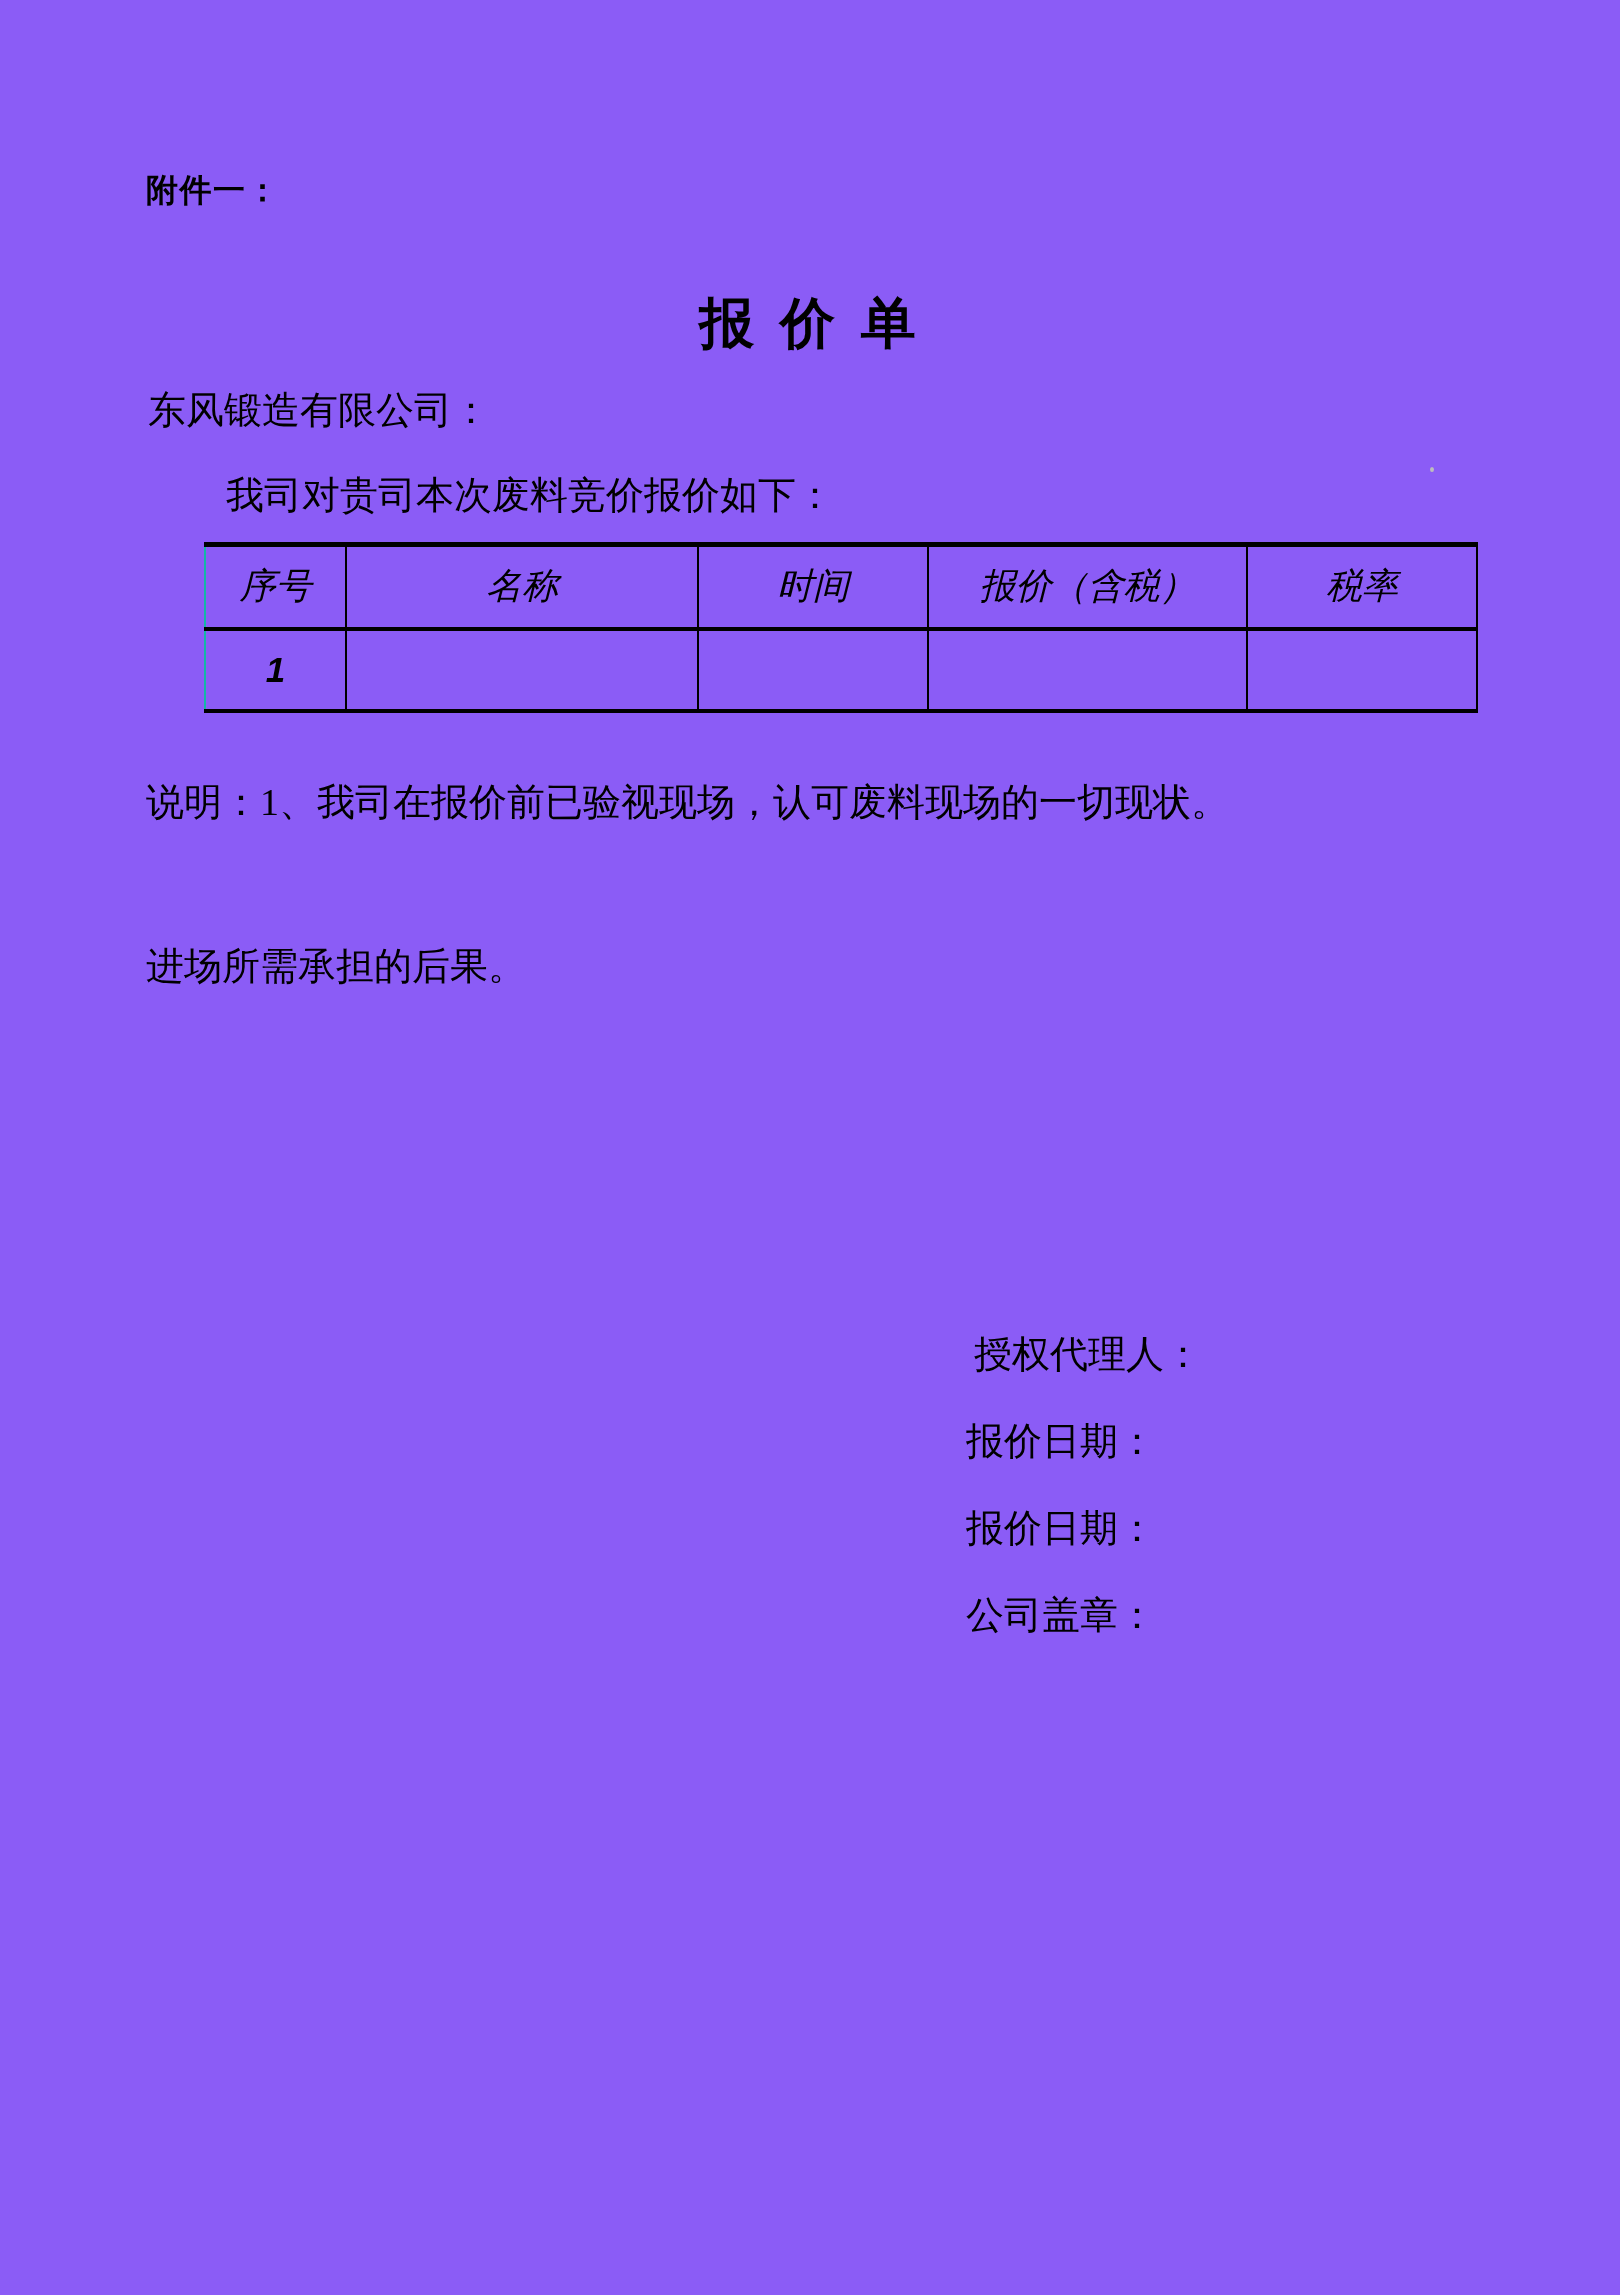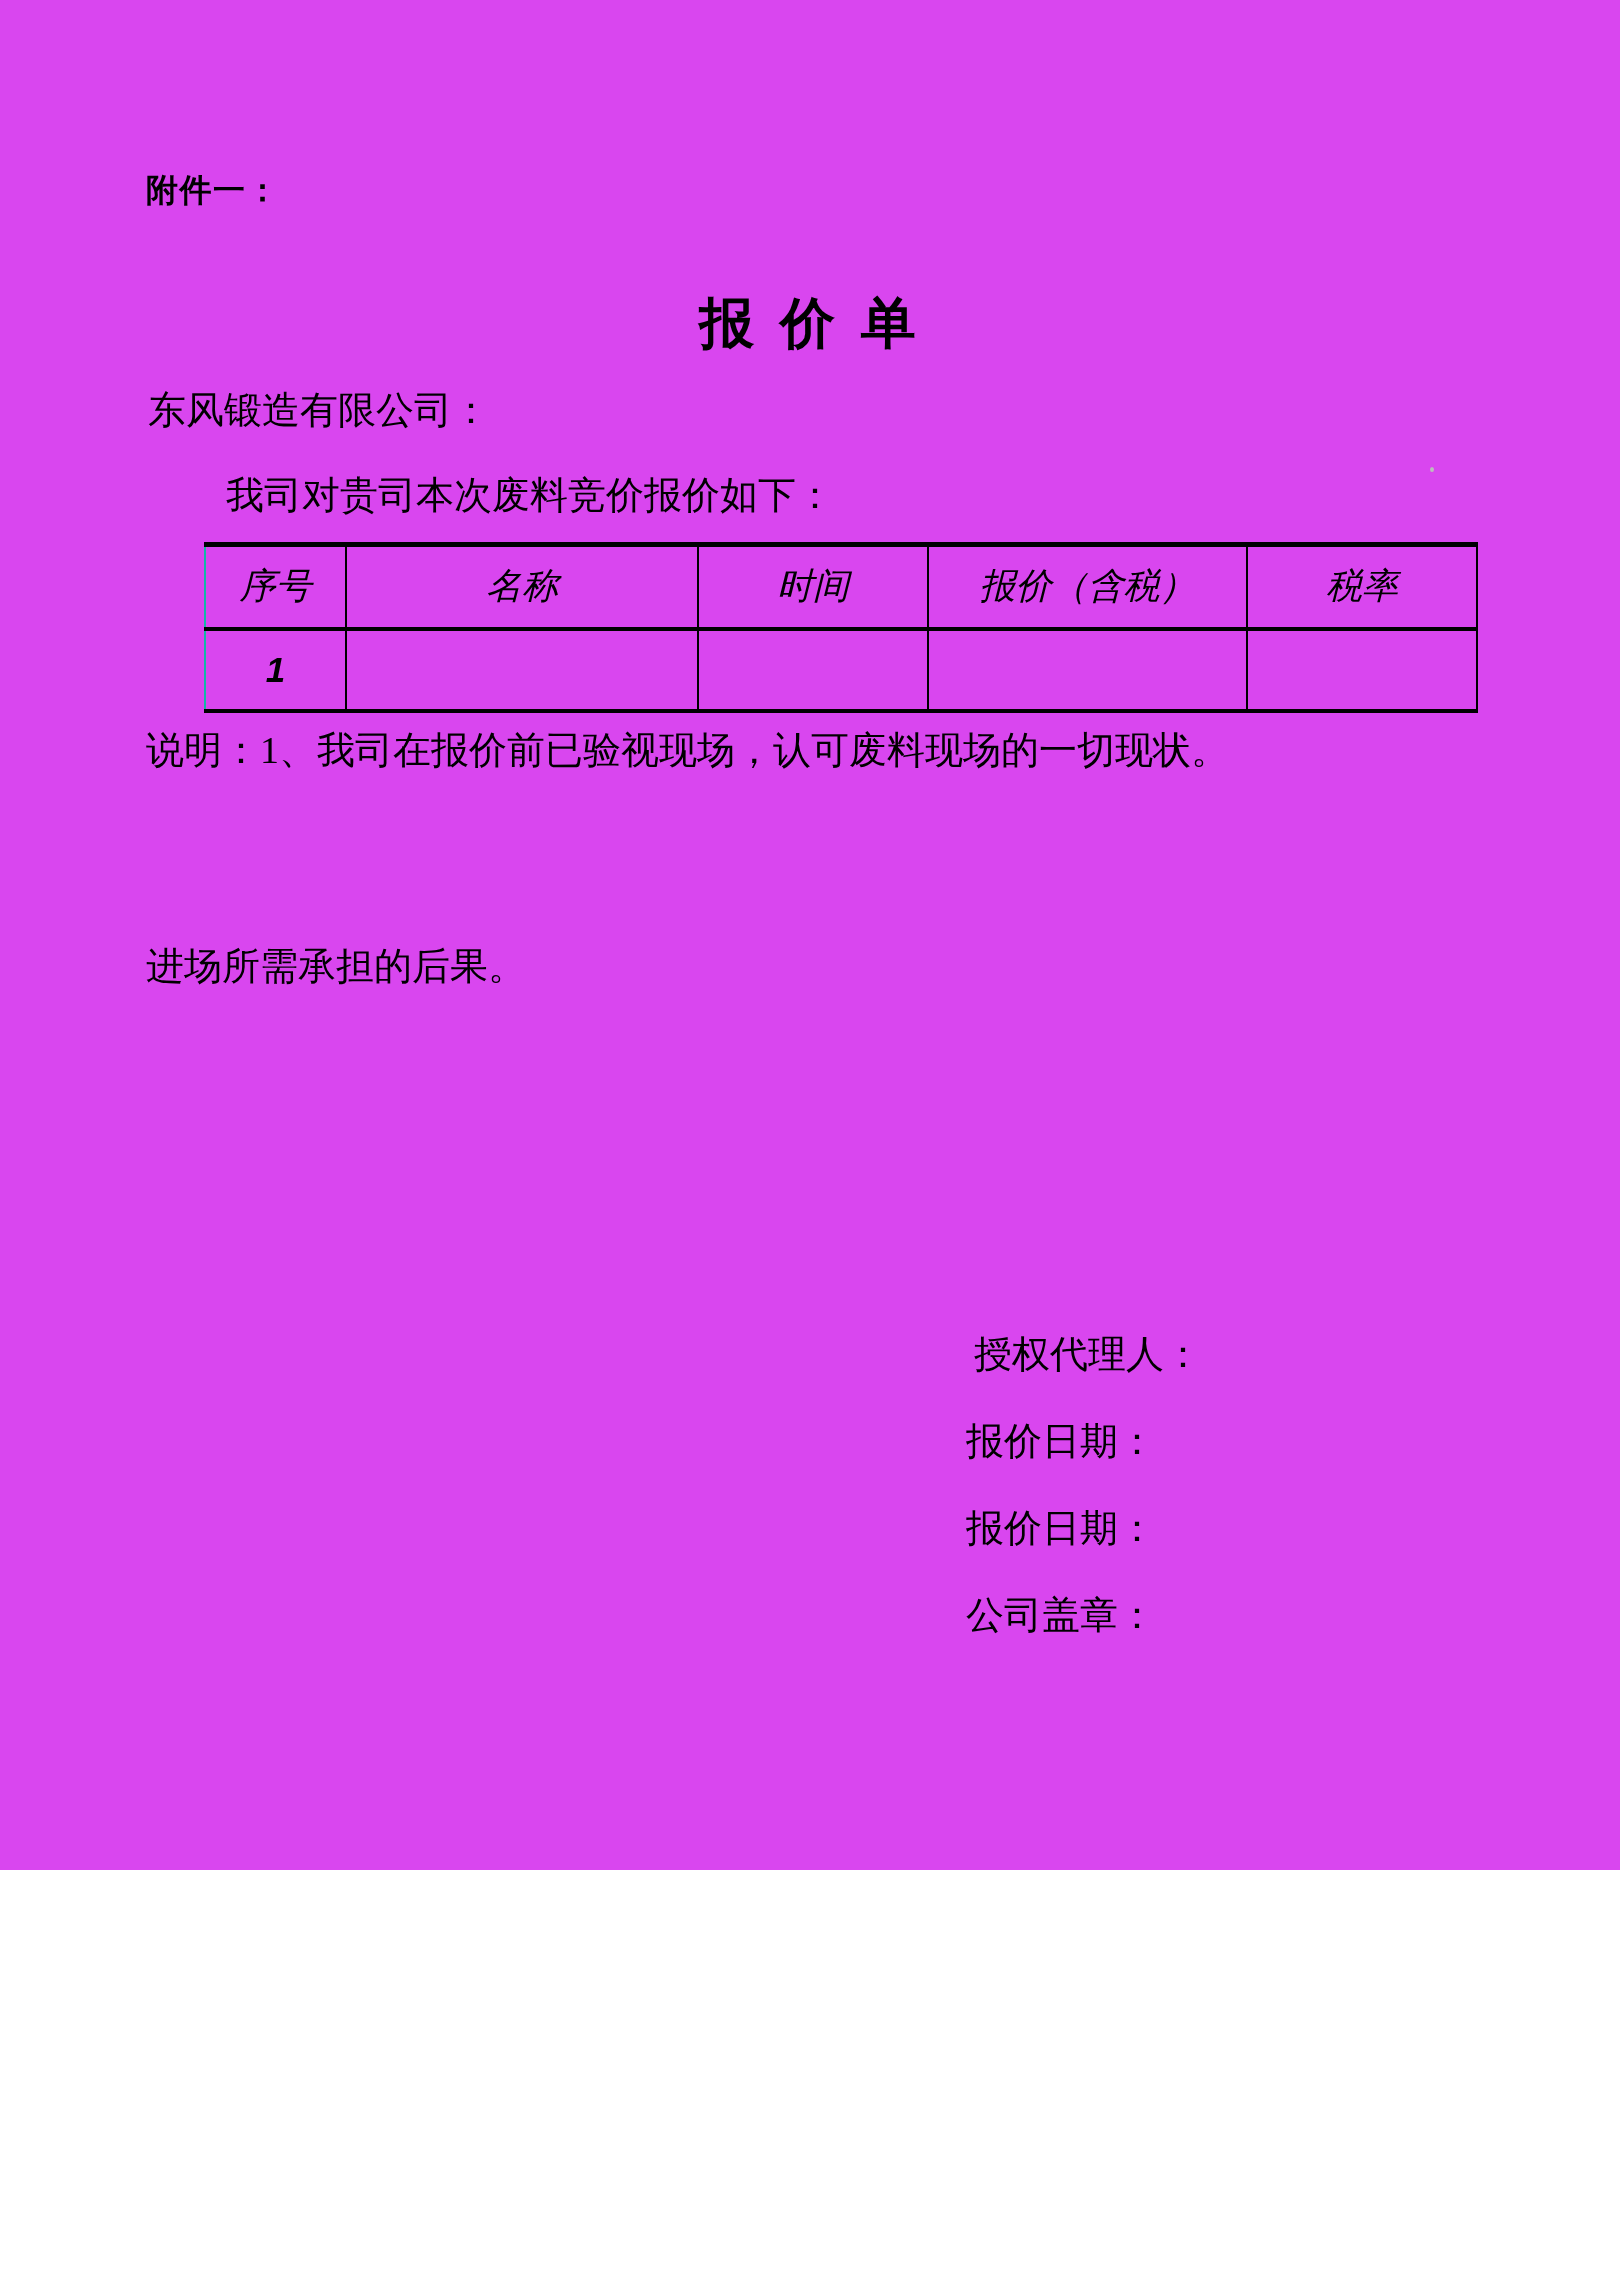--- a/index.html
+++ b/index.html
@@ -3,22 +3,22 @@
 <meta charset="utf-8">
 <style>
   html, body {
     margin: 0;
     padding: 0;
     background: #ffffff;
   }
   .page {
     position: relative;
     width: 1621px;
-    height: 1870px;
-    background: #d946ef;
+    height: 2295px;
+    background: #8b5cf6;
     color: #000000;
     font-family: "Liberation Serif", "DejaVu Serif", serif;
     overflow: hidden;
   }
   .line {
     position: absolute;
     white-space: nowrap;
     line-height: 1;
     font-size: 38px;
   }
@@ -70,21 +70,21 @@
     font-style: italic;
   }
   .quote-table thead tr { height: 84px; }
   .quote-table tbody tr { height: 82px; }
   .cell-seq-value {
     font-family: "Liberation Sans", "DejaVu Sans", sans-serif;
     font-weight: bold;
     font-size: 35px;
   }
 
-  .note-1 { left: 146px; top: 731px; }
+  .note-1 { left: 146px; top: 783px; }
   .note-2 { left: 226px; top: 824px; }
   .note-3 { left: 146px; top: 947px; }
 
   .sig-agent { left: 974px; top: 1335px; }
   .sig-phone { left: 966px; top: 1422px; }
   .sig-date  { left: 966px; top: 1509px; }
   .sig-seal  { left: 966px; top: 1596px; }
 
   .scan-speck {
     position: absolute;

